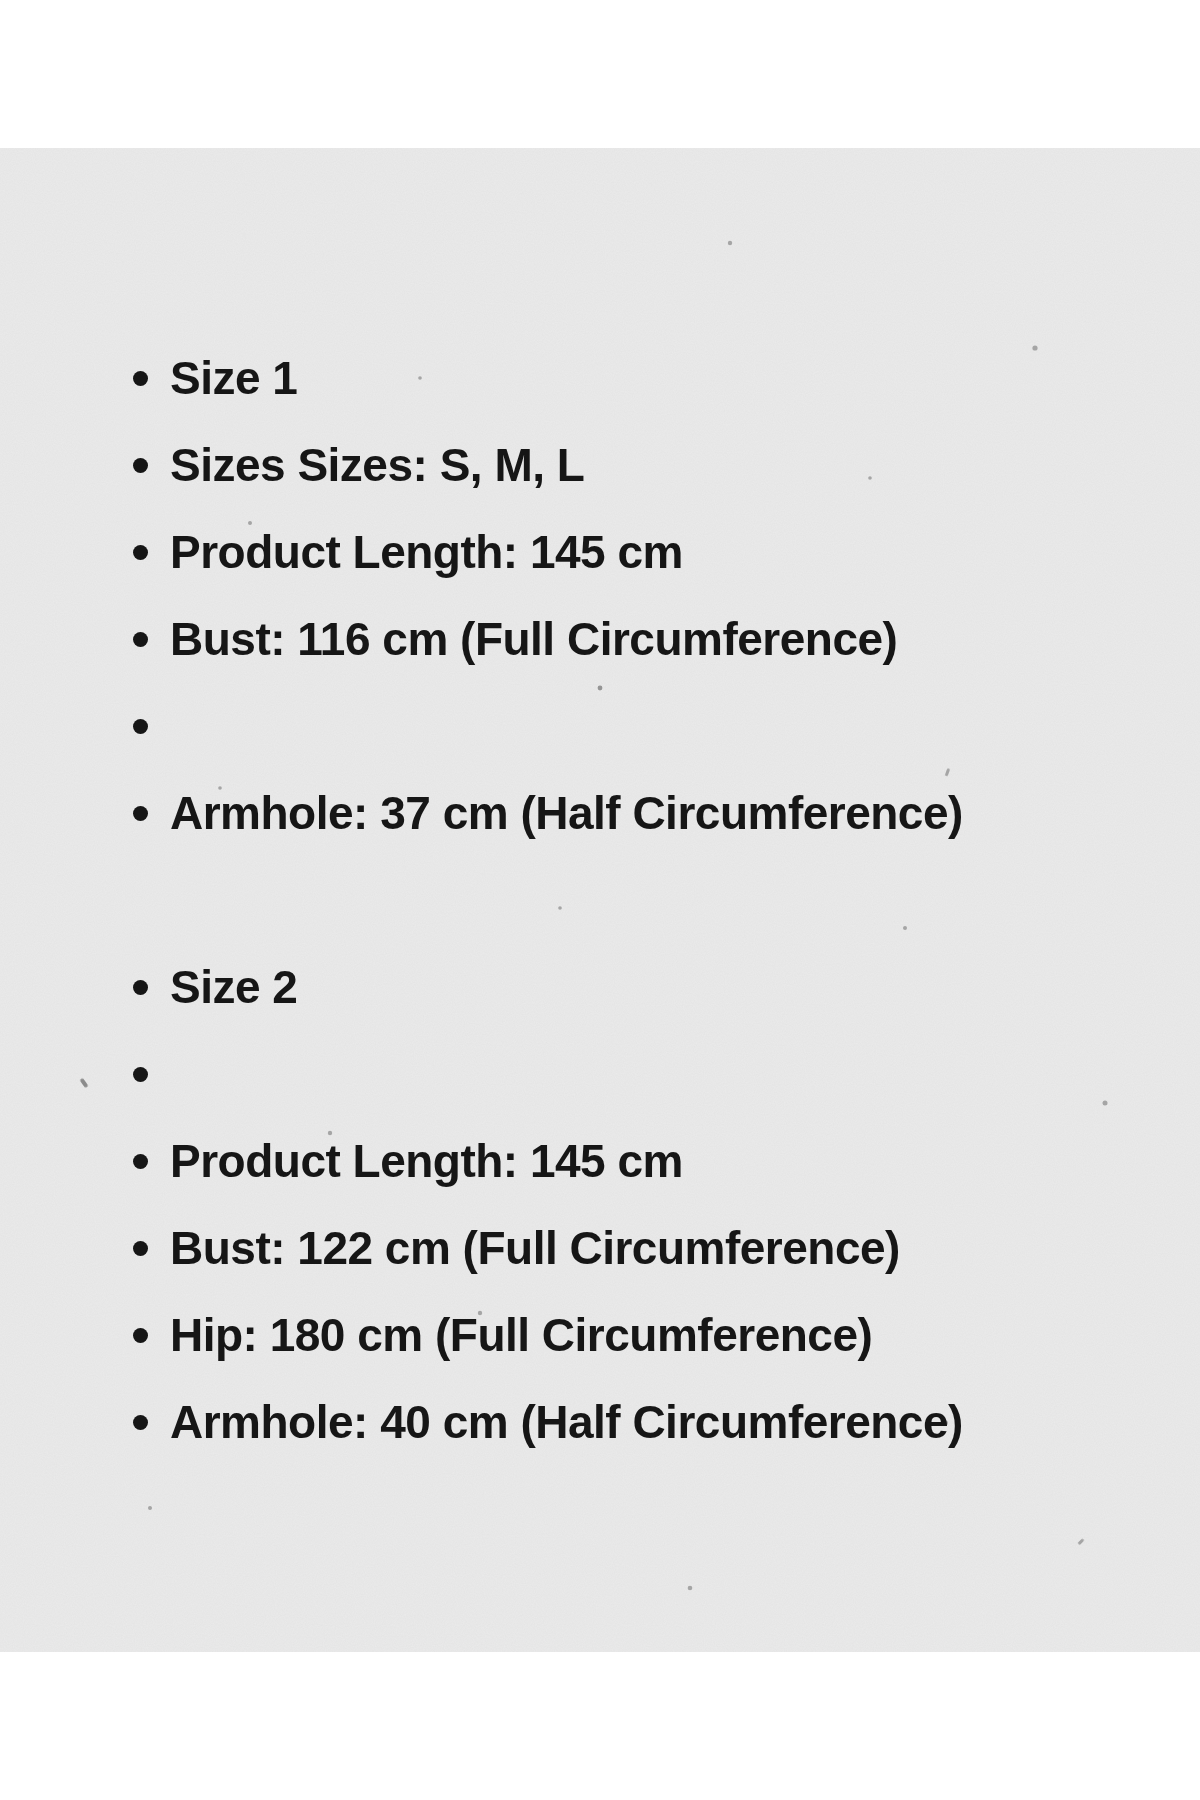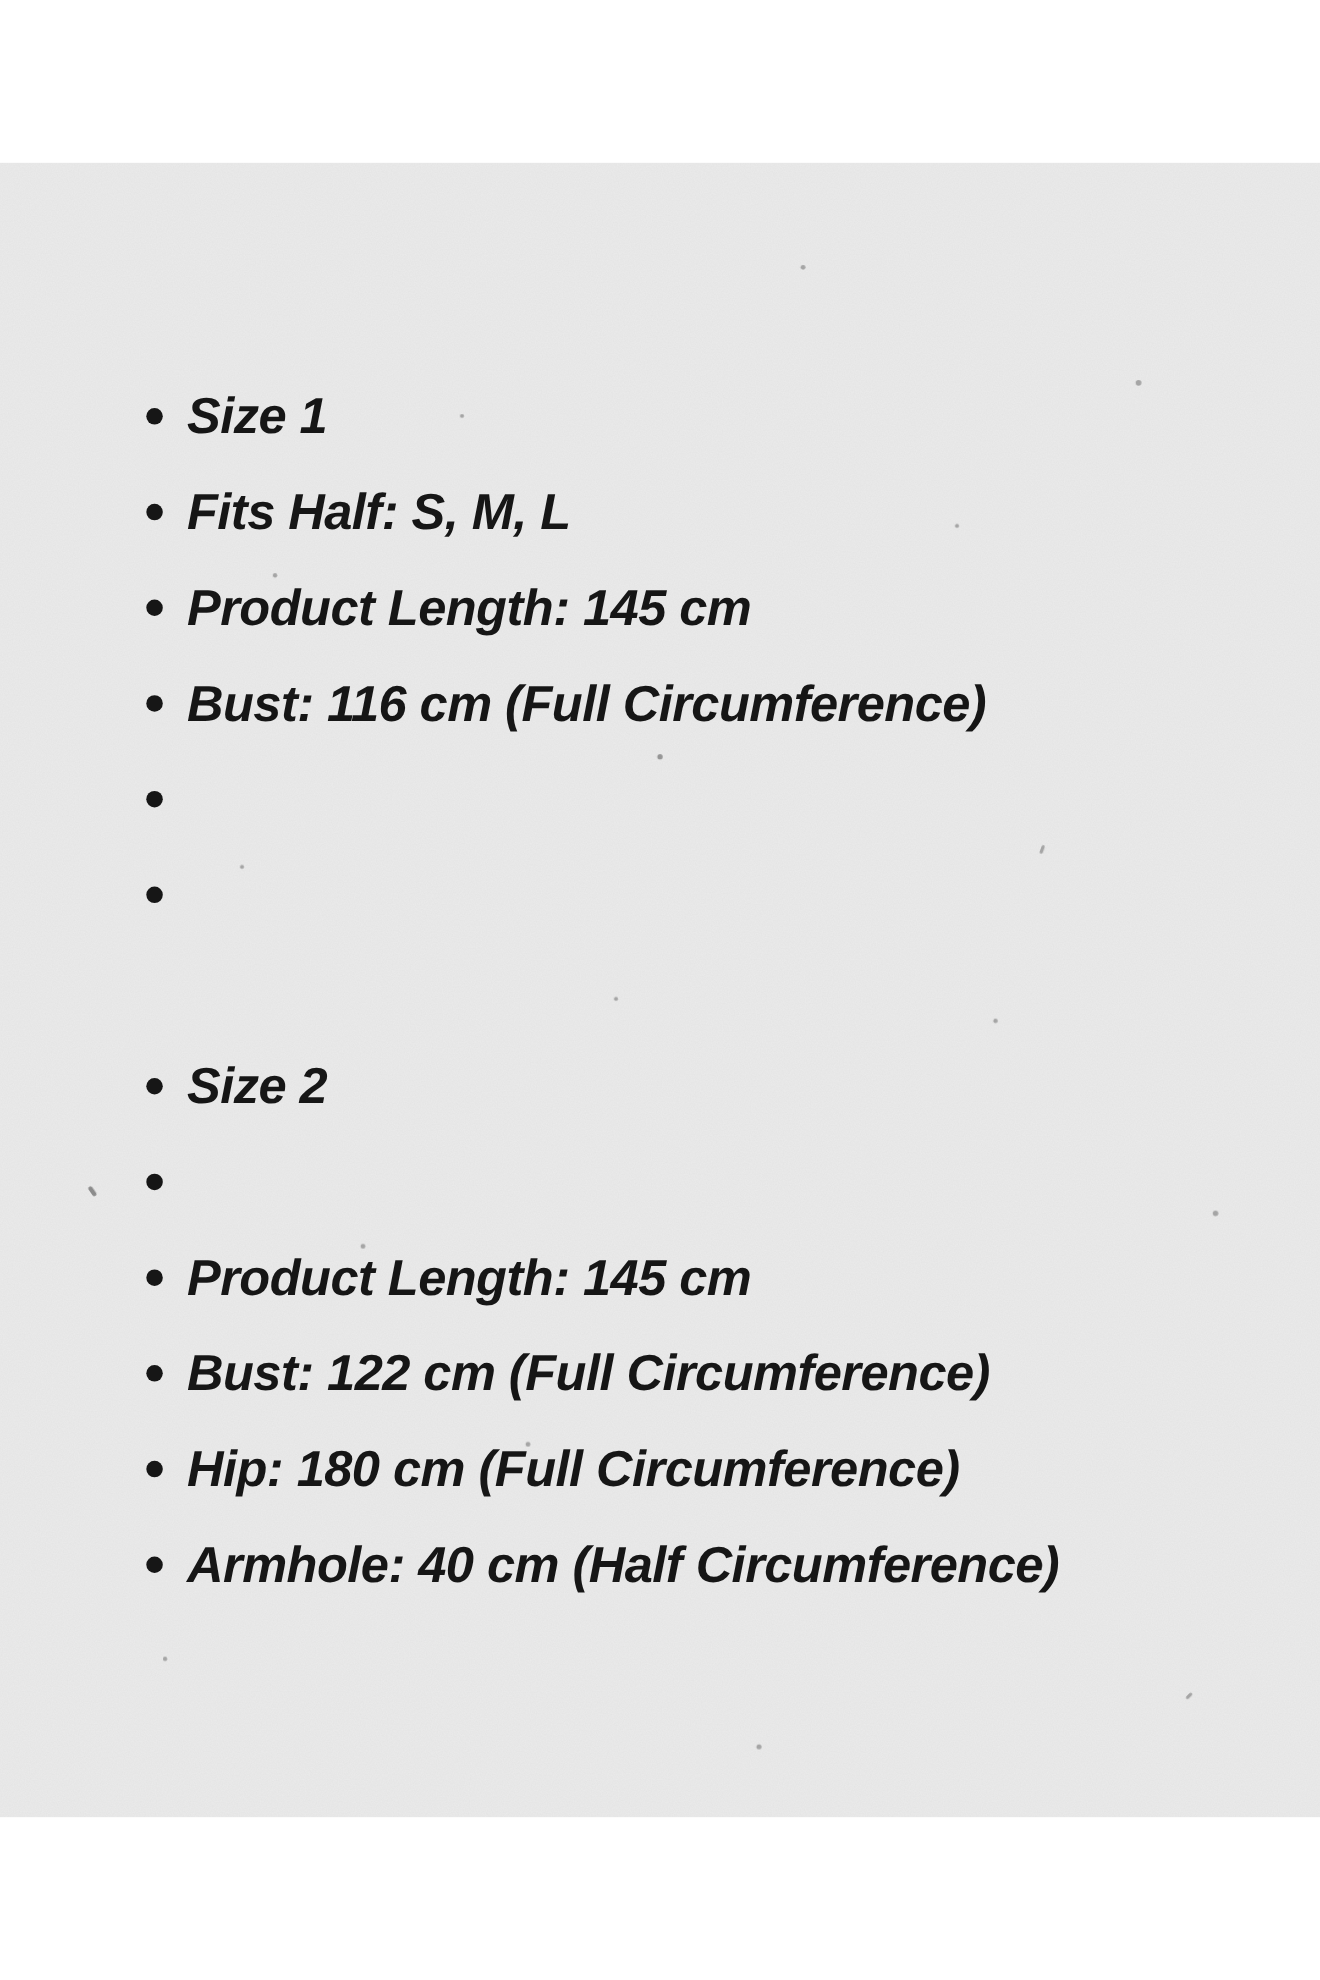--- a/index.html
+++ b/index.html
@@ -9,21 +9,20 @@
     height: 1800px;
     background: #ffffff;
     overflow: hidden;
     font-family: "Liberation Sans", sans-serif;
   }
   .page {
     position: relative;
     width: 1200px;
     height: 1800px;
     background: #ffffff;
-    font-style: italic;
   }
   
   .paper {
     position: absolute;
     left: 0;
     top: 148px;
     width: 1200px;
     height: 1504px;
     background: #ebebeb;
     overflow: hidden;
@@ -113,35 +112,36 @@
 
     <div class="spec-lists">
 
       <ul class="spec-group">
         <li>
           <span class="dot"></span>
           <span class="spec-text">Size 1</span>
         </li>
         <li>
           <span class="dot"></span>
-          <span class="spec-text">Fits Half: S, M, L</span>
+          <span class="spec-text">Sizes Sizes: S, M, L</span>
         </li>
         <li>
           <span class="dot"></span>
           <span class="spec-text">Product Length: 145 cm</span>
         </li>
         <li>
           <span class="dot"></span>
           <span class="spec-text">Bust: 116 cm (Full Circumference)</span>
         </li>
         <li>
           <span class="dot"></span>
         </li>
         <li>
           <span class="dot"></span>
+          <span class="spec-text">Armhole: 37 cm (Half Circumference)</span>
         </li>
       </ul>
 
       <ul class="spec-group second">
         <li>
           <span class="dot"></span>
           <span class="spec-text">Size 2</span>
         </li>
         <li>
           <span class="dot"></span>

